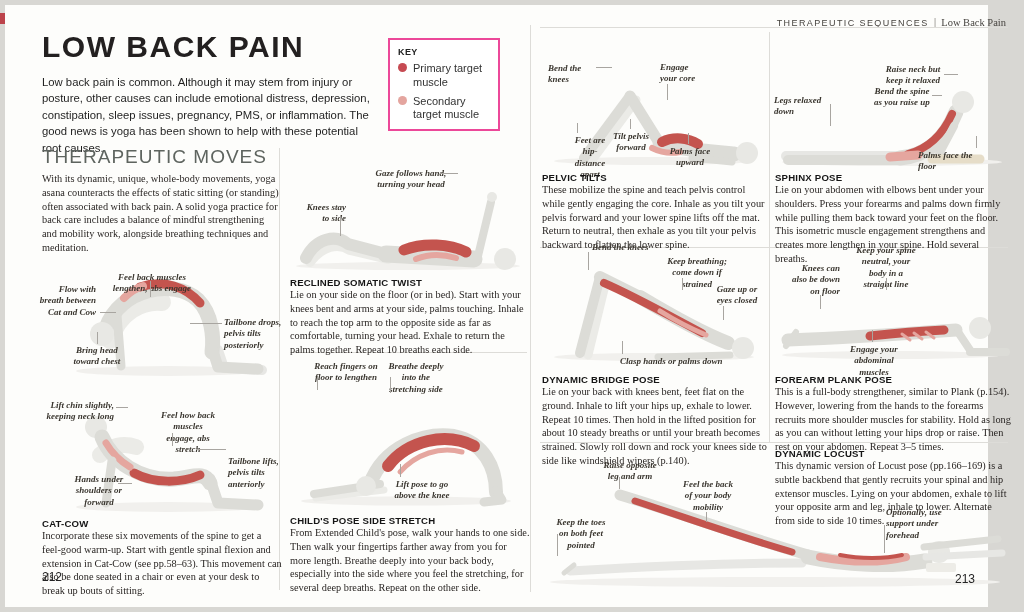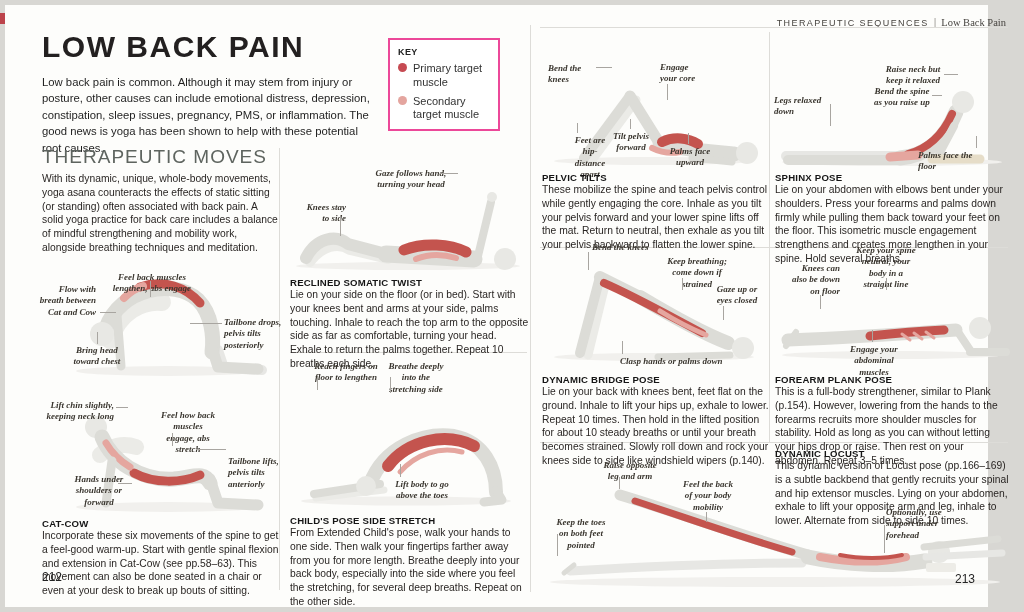--- a/index.html
+++ b/index.html
@@ -5,21 +5,21 @@
 *{margin:0;padding:0;box-sizing:border-box}
 html,body{width:1024px;height:612px}
 body{position:relative;background:#d8d7d3;font-family:"Liberation Sans",sans-serif;overflow:hidden}
 .spread{position:absolute;left:0;top:0;width:988px;height:612px;background:#fdfdfb}
 .frame{position:absolute;background:#d8d7d3}
 .tab{position:absolute;left:0;top:13px;width:5px;height:11px;background:#bc434b}
 .vline,.hline{position:absolute;background:#dddcd8}
 .title{position:absolute;font-size:30px;font-weight:700;letter-spacing:1.5px;color:#232020}
 .intro{position:absolute;font-size:11.3px;line-height:1.45;color:#1f1f1f}
 .moves-h{position:absolute;font-size:19px;font-weight:400;letter-spacing:1px;color:#5e645f}
-.serifbody{position:absolute;font-family:Liberation Sans, sans-serif;font-size:10.3px;line-height:1.34;color:#2a2624}
+.serifbody{position:absolute;font-family:Liberation Serif, serif;font-size:10.3px;line-height:1.34;color:#2a2624}
 .pose-h{position:absolute;font-size:9.6px;font-weight:700;letter-spacing:.2px;color:#151515}
 .ann{position:absolute;font-family:"Liberation Serif",serif;font-style:italic;font-weight:700;font-size:9px;line-height:1.25;color:#3a362f}
 .leader{position:absolute;background:#a8a5a0}
 .pagenum{position:absolute;font-size:12px;color:#242424}
 .rh{position:absolute;left:540px;top:12px;width:466px;text-align:right;color:#46433f}
 .rh .sec{font-size:9px;letter-spacing:1.4px}
 .rh .sep{color:#9a9792;padding:0 5px;font-size:10px}
 .rh .topic{font-family:"Liberation Serif",serif;font-size:10.5px}
 .keybox{position:absolute;left:388px;top:38px;width:112px;border:2px solid #ec4899;background:#fff;padding:7px 8px 6px 8px}
 .keybox .kt{font-size:9px;font-weight:700;color:#222;margin-bottom:5px;letter-spacing:.4px}
@@ -144,21 +144,21 @@
       <path d="M100,86 C120,60 158,52 186,66" stroke="#c4544e" stroke-width="12"></path>
       <path d="M112,92 C128,74 152,66 174,72" stroke="#e5a69f" stroke-width="5"></path>
       <circle cx="78" cy="106" r="10" fill="#e8e8e4"></circle>
       <path d="M208,110 L214,120 L196,122" stroke="#dcdcd7" stroke-width="9"></path>
     </svg>
   </div>
   <div class="ann c" style="left:312px;top:361px;width:68px">Reach fingers on floor to lengthen</div>
   <div class="leader" style="left:317px;top:377px;width:1px;height:13px"></div>
   <div class="ann c" style="left:384px;top:361px;width:64px">Breathe deeply into the stretching side</div>
   <div class="leader" style="left:390px;top:377px;width:1px;height:16px"></div>
-  <div class="ann c" style="left:394px;top:479px;width:56px">Lift body to go above the toes</div>
+  <div class="ann c" style="left:394px;top:479px;width:56px">Lift pose to go above the knee</div>
   <div class="leader" style="left:400px;top:464px;width:1px;height:13px"></div>
 
   <div class="pose-h" style="left:290px;top:515px">CHILD'S POSE SIDE STRETCH</div>
   <div class="serifbody" style="left:290px;top:526px;width:240px">From Extended Child's pose, walk your hands to one side. Then walk your fingertips farther away from you for more length. Breathe deeply into your back body, especially into the side where you feel the stretching, for several deep breaths. Repeat on the other side.</div>
 
   <div class="fig" style="left:540px;top:60px">
     <svg width="228" height="110" viewBox="0 0 228 110" fill="none" stroke-linecap="round" stroke-linejoin="round">
       <ellipse cx="114" cy="101" rx="100" ry="4" fill="#f1f0ed"></ellipse>
       <path d="M52,100 L96,40" stroke="#ebebe7" stroke-width="9"></path>
       <path d="M44,98 L90,36" stroke="#dcdcd7" stroke-width="10"></path>

